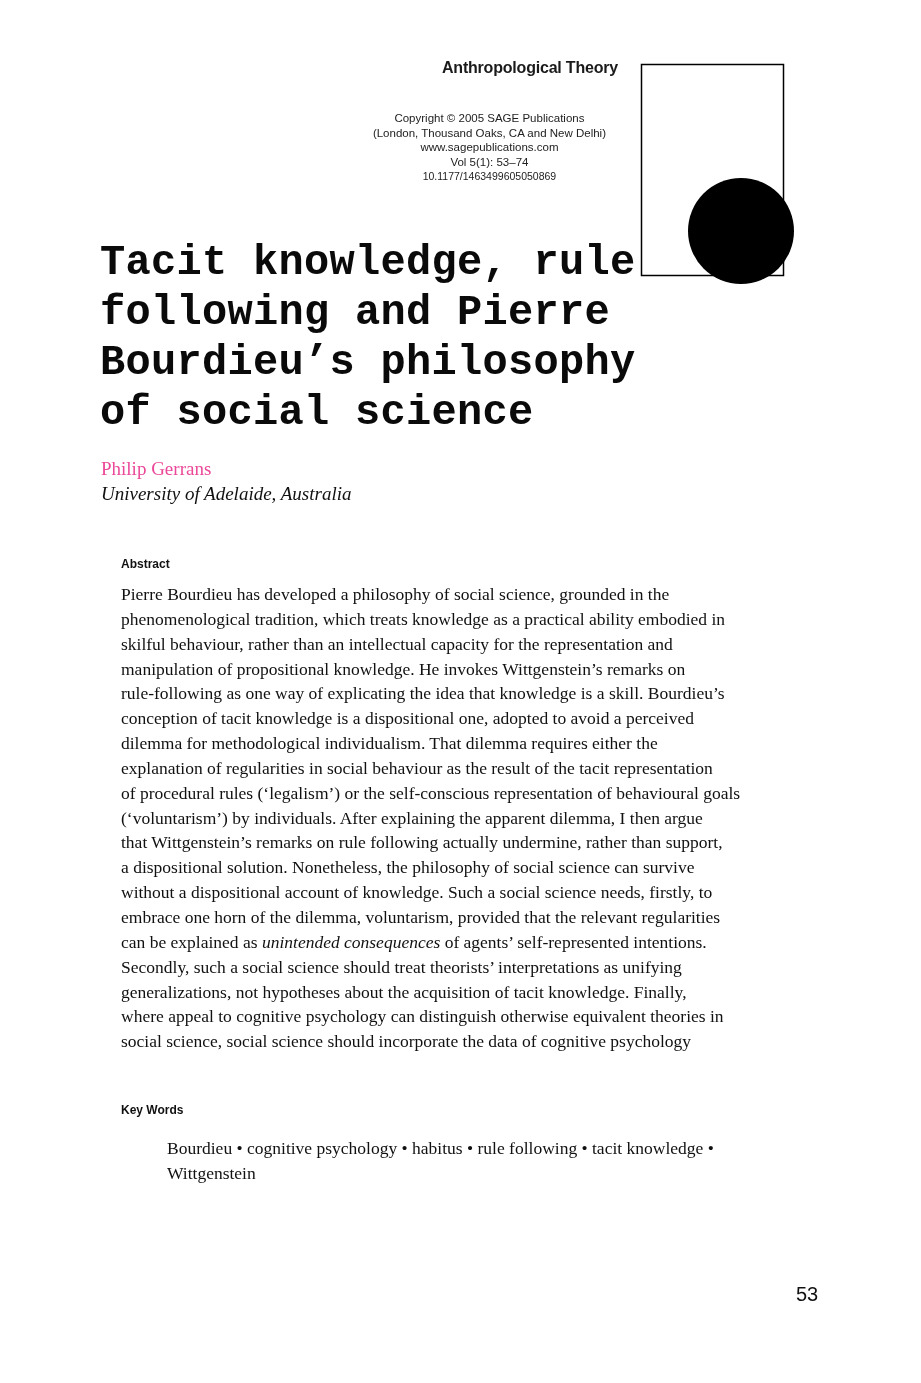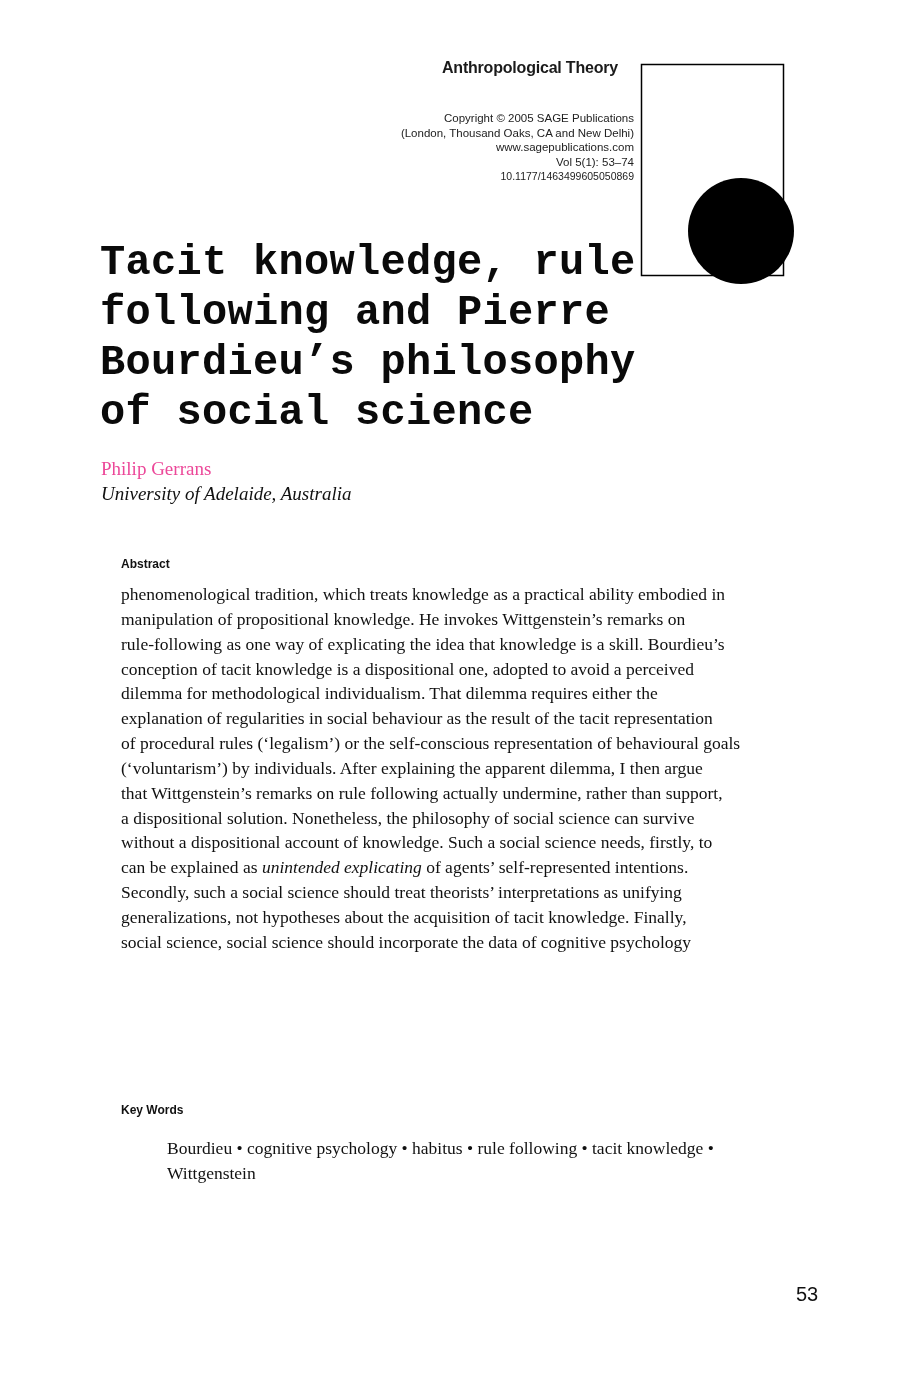--- a/index.html
+++ b/index.html
@@ -3,23 +3,23 @@
 <meta charset="utf-8">
 <style>
   html, body { margin: 0; padding: 0; background: #ffffff; }
   body { width: 921px; height: 1383px; position: relative; overflow: hidden; color: #111; }
   .journal-title {
     position: absolute; right: 303px; top: 59px;
     font-family: "Liberation Sans", sans-serif; font-weight: bold; font-size: 16px;
     letter-spacing: -0.2px; color: #1a1a1a; text-align: right; white-space: nowrap; margin-left: 21px;
   }
   .pubinfo {
-    position: absolute; right: 287px; top: 111px;
+    position: absolute; right: 315px; top: 111px;
     font-family: "Liberation Sans", sans-serif; font-size: 11.5px; line-height: 14.5px;
-    text-align: right; color: #222; white-space: nowrap;
+    text-align: center; color: #222; white-space: nowrap;
   }
   .pubinfo div { display: block; }
   .pubinfo .small { font-size: 10.5px; }
   .logo { position: absolute; left: 640px; top: 63px; width: 160px; height: 230px; }
   .title {
     position: absolute; left: 100px; top: 238px; width: 560px;
     font-family: "Liberation Sans", sans-serif; font-weight: bold; font-size: 42px;
     line-height: 50px; letter-spacing: 0.3px; color: #0a0a0a; margin: 0;
   }
   .title span { display: block; white-space: nowrap; font-family: Liberation Mono, monospace; }
@@ -74,34 +74,38 @@
   <span>following and Pierre</span>
   <span>Bourdieu’s philosophy</span>
   <span>of social science</span>
 </h1>
 
 <div class="author">Philip Gerrans</div>
 <div class="affiliation">University of Adelaide, Australia</div>
 
 <div class="section-head abstract-head">Abstract</div>
 <div class="body-lines abstract-body">
+  <span class="line">Pierre Bourdieu has developed a philosophy of social science, grounded in the</span>
   <span class="line">phenomenological tradition, which treats knowledge as a practical ability embodied in</span>
+  <span class="line">skilful behaviour, rather than an intellectual capacity for the representation and</span>
   <span class="line">manipulation of propositional knowledge. He invokes Wittgenstein’s remarks on</span>
   <span class="line">rule-following as one way of explicating the idea that knowledge is a skill. Bourdieu’s</span>
   <span class="line">conception of tacit knowledge is a dispositional one, adopted to avoid a perceived</span>
   <span class="line">dilemma for methodological individualism. That dilemma requires either the</span>
   <span class="line">explanation of regularities in social behaviour as the result of the tacit representation</span>
   <span class="line">of procedural rules (‘legalism’) or the self-conscious representation of behavioural goals</span>
   <span class="line">(‘voluntarism’) by individuals. After explaining the apparent dilemma, I then argue</span>
   <span class="line">that Wittgenstein’s remarks on rule following actually undermine, rather than support,</span>
   <span class="line">a dispositional solution. Nonetheless, the philosophy of social science can survive</span>
   <span class="line">without a dispositional account of knowledge. Such a social science needs, firstly, to</span>
-  <span class="line"><span>can be explained as </span><em>unintended explicating</em><span> of agents’ self-represented intentions.</span></span>
+  <span class="line">embrace one horn of the dilemma, voluntarism, provided that the relevant regularities</span>
+  <span class="line"><span>can be explained as </span><em>unintended consequences</em><span> of agents’ self-represented intentions.</span></span>
   <span class="line">Secondly, such a social science should treat theorists’ interpretations as unifying</span>
   <span class="line">generalizations, not hypotheses about the acquisition of tacit knowledge. Finally,</span>
+  <span class="line">where appeal to cognitive psychology can distinguish otherwise equivalent theories in</span>
   <span class="line">social science, social science should incorporate the data of cognitive psychology</span>
 </div>
 
 <div class="section-head keywords-head">Key Words</div>
 <div class="body-lines keywords-body">
   <span class="line">Bourdieu • cognitive psychology • habitus • rule following • tacit knowledge •</span>
   <span class="line">Wittgenstein</span>
 </div>
 
 <div class="page-number">53</div>

